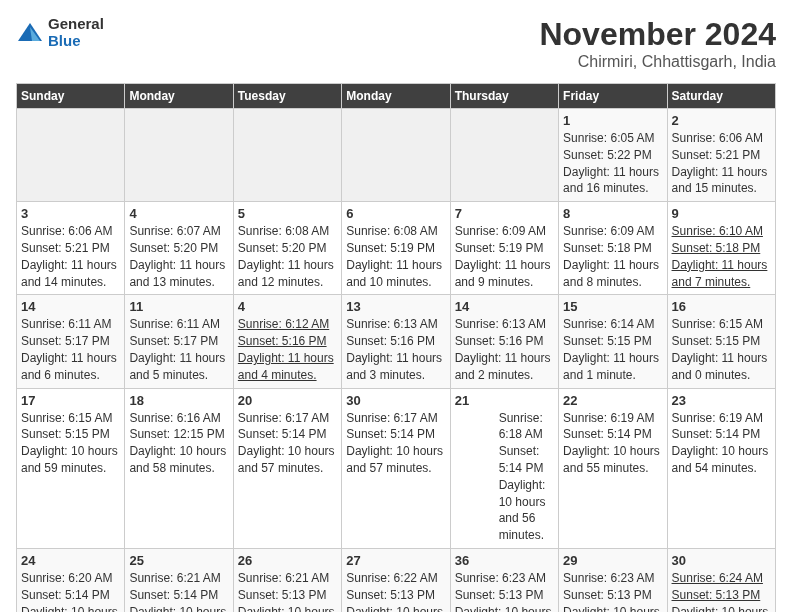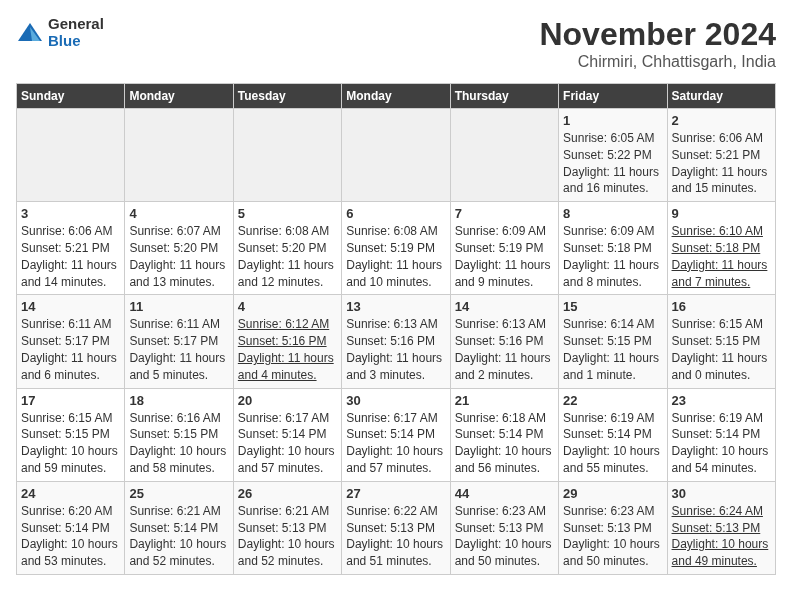--- a/index.html
+++ b/index.html
@@ -237,38 +237,38 @@
       <tr>
         <td>
           <span class="day-num">17</span>
           <div class="day-info" style="white-space: pre-line;">Sunrise: 6:15 AM
 Sunset: 5:15 PM
 Daylight: 10 hours and 59 minutes.</div>
         </td>
         <td>
           <span class="day-num">18</span>
           <div class="day-info" style="white-space: pre-line;">Sunrise: 6:16 AM
-Sunset: 5:15 PM
+Sunset: 12:15 PM
 Daylight: 10 hours and 58 minutes.</div>
         </td>
         <td>
           <span class="day-num">20</span>
           <div class="day-info" style="white-space: pre-line;">Sunrise: 6:17 AM
 Sunset: 5:14 PM
 Daylight: 10 hours and 57 minutes.</div>
         </td>
         <td>
           <span class="day-num">30</span>
           <div class="day-info" style="white-space: pre-line;">Sunrise: 6:17 AM
 Sunset: 5:14 PM
 Daylight: 10 hours and 57 minutes.</div>
         </td>
         <td>
           <span class="day-num">21</span>
-          <div class="day-info" style="white-space: pre-line;">Sunrise: 6:18 AM
+          <div class="day-info" style="white-space: pre-line; margin-left: 44px;">Sunrise: 6:18 AM
 Sunset: 5:14 PM
 Daylight: 10 hours and 56 minutes.</div>
         </td>
         <td>
           <span class="day-num">22</span>
           <div class="day-info" style="white-space: pre-line;">Sunrise: 6:19 AM
 Sunset: 5:14 PM
 Daylight: 10 hours and 55 minutes.</div>
         </td>
         <td>
@@ -297,21 +297,21 @@
 Sunset: 5:13 PM
 Daylight: 10 hours and 52 minutes.</div>
         </td>
         <td>
           <span class="day-num">27</span>
           <div class="day-info" style="white-space: pre-line;">Sunrise: 6:22 AM
 Sunset: 5:13 PM
 Daylight: 10 hours and 51 minutes.</div>
         </td>
         <td>
-          <span class="day-num">44</span>
+          <span class="day-num">36</span>
           <div class="day-info" style="white-space: pre-line;">Sunrise: 6:23 AM
 Sunset: 5:13 PM
 Daylight: 10 hours and 50 minutes.</div>
         </td>
         <td>
           <span class="day-num">29</span>
           <div class="day-info" style="white-space: pre-line;">Sunrise: 6:23 AM
 Sunset: 5:13 PM
 Daylight: 10 hours and 50 minutes.</div>
         </td>

